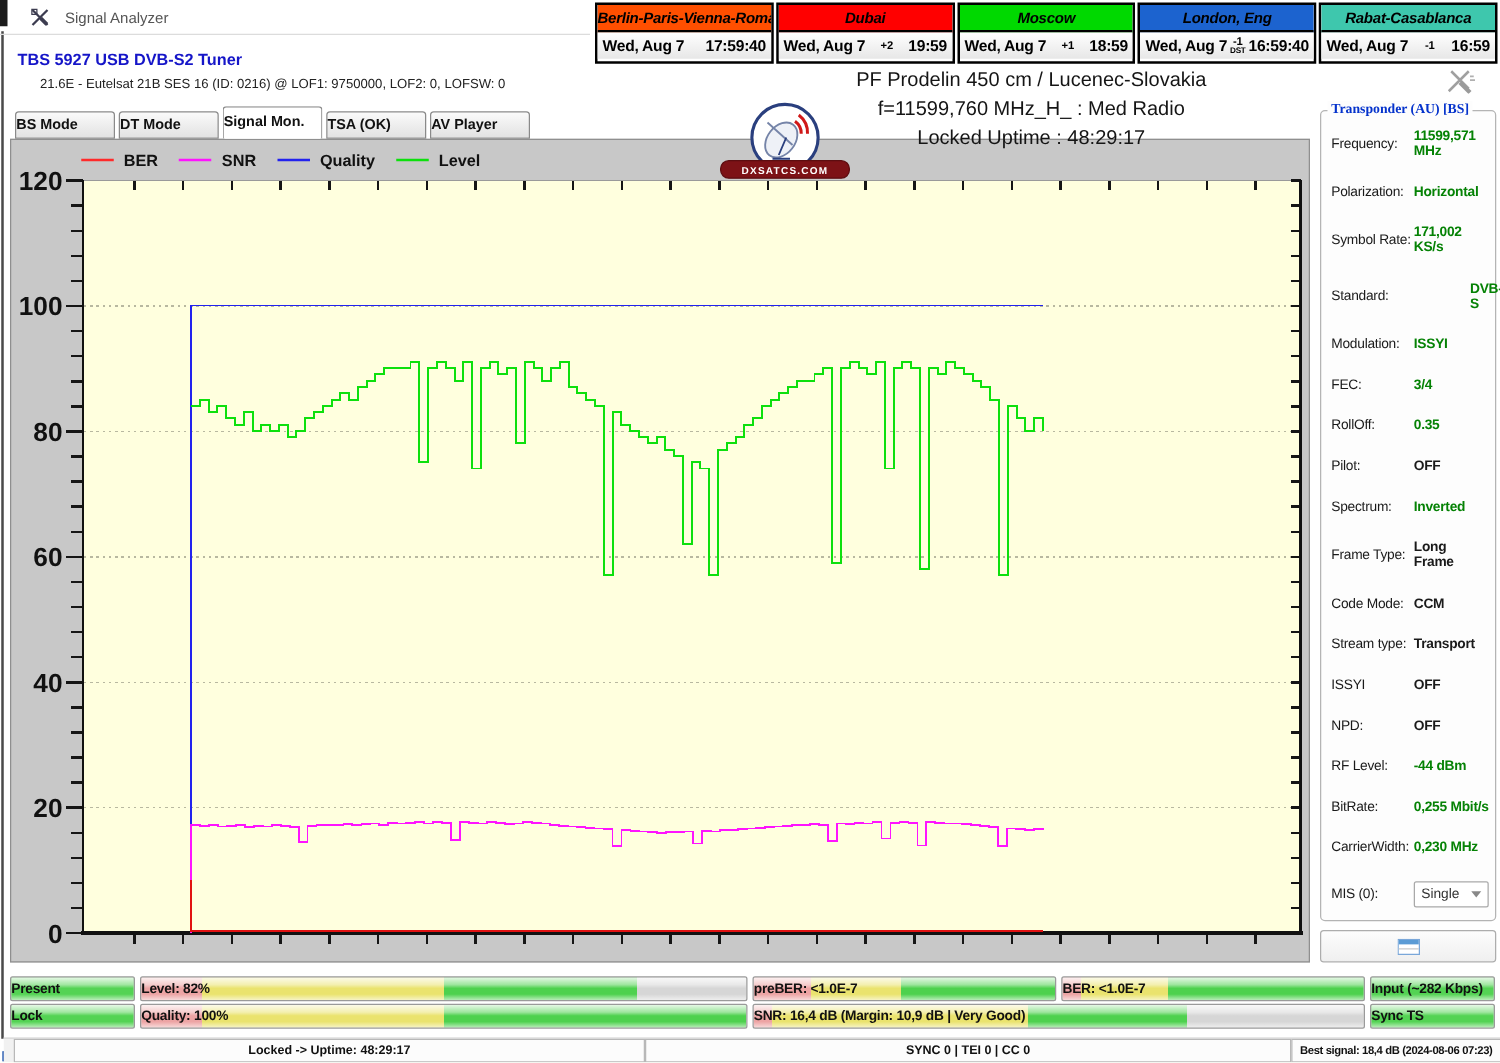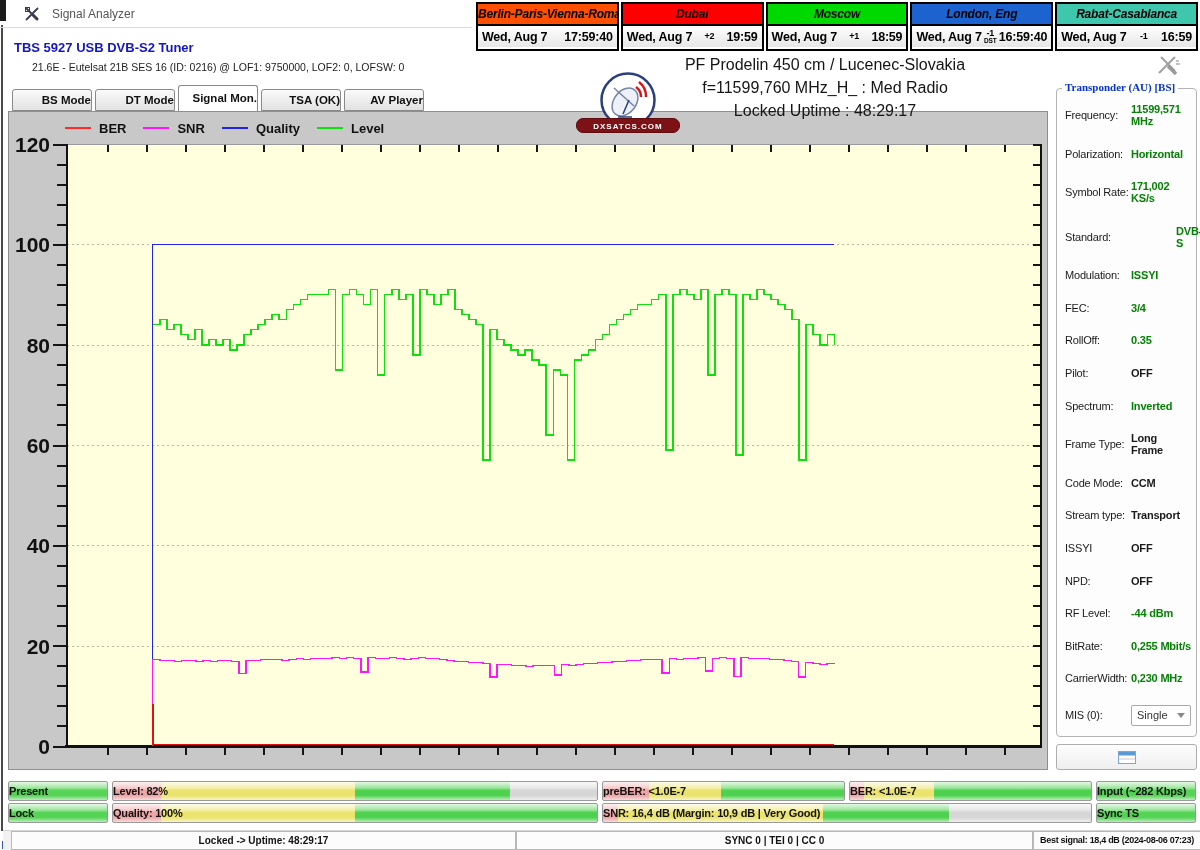--- a/index.html
+++ b/index.html
@@ -33,31 +33,31 @@
 
   
   .tuner-name { position:absolute; left:14px; top:40px; font-size:13px; font-weight:bold; color:#1515c8; }
   .tuner-details { position:absolute; left:32px; top:61px; font-size:10.5px; color:#222; }
 
   
   .hdr { position:absolute; left:620px; width:410px; text-align:center; font-size:16px; color:#151515; z-index:7; }
   .hdr1 { top:56px; } .hdr2 { top:79px; } .hdr3 { top:102px; }
 
   
-  .logo { position:absolute; left:576px; top:70px; width:104px; height:66px; z-index:8; }
+  .logo { position:absolute; left:576px; top:80px; width:104px; height:66px; z-index:8; }
   .logo svg { position:absolute; left:22px; top:0; }
   .logo-banner { position:absolute; left:0; top:48px; width:104px; height:15px; background:#7d1216;
     border-radius:7px; color:#fff; font-size:8px; font-weight:bold; letter-spacing:1px;
     text-align:center; line-height:15px; border:1px solid #5d0d10; }
 
   .mini-ant { position:absolute; left:1155px; top:53px; }
 
   
   .tabs { position:absolute; left:12px; top:85px; height:26px; display:flex; gap:3px; z-index:3; }
-  .tab { width:80px; height:22px; margin-top:4px; line-height:20px; text-align:right;
+  .tab { width:80px; height:22px; margin-top:4px; line-height:20px; text-align:left;
     font-size:11.5px; font-weight:bold; color:#111; background:linear-gradient(#fafafa,#e2e2e2);
     border:1px solid #8a8a8a; border-radius:3px 3px 0 0; cursor:pointer; }
   .tab.active { height:26px; margin-top:0; line-height:25px; background:#ffffff; border-bottom:none; }
 
   
   .chart-box { position:absolute; left:8px; top:111px; width:1040px; height:659px;
     background:#c8c8c8; border:1px solid #8f8f8f; z-index:1; }
   .legend { position:absolute; left:56px; top:3px; height:26px; display:flex; align-items:center; z-index:2; }
   .legend-item { display:flex; align-items:center; margin-right:17px; }
   .legend-dash { width:26px; height:2px; margin-right:8px; }

